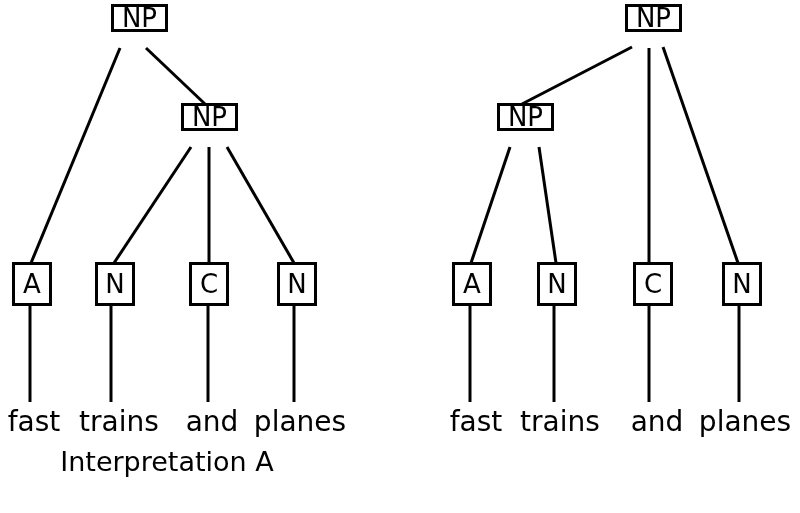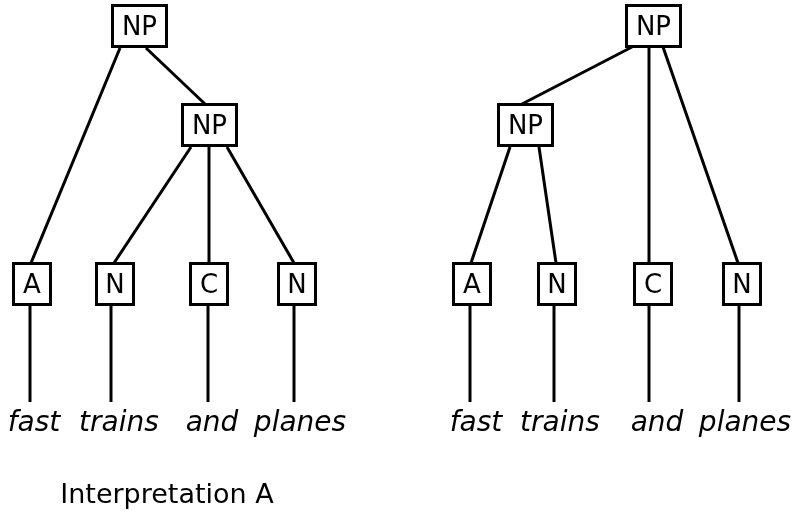--- a/index.html
+++ b/index.html
@@ -31,34 +31,33 @@
     box-sizing: border-box;
     border: 3px solid #000000;
     background: #ffffff;
     display: flex;
     align-items: center;
     justify-content: center;
     font-size: 26px;
     line-height: 1;
     color: #000000;
   }
-  .np-node { width: 57px; height: 44px; }
+  .np-node { width: 57px; height: 28px; }
   .leaf-node { width: 40px; height: 44px; }
   .word {
     position: absolute;
     top: 408px;
     transform: translateX(-50%);
-    font-style: italic;
     font-size: 28px;
     line-height: 1;
     white-space: nowrap;
   }
   .caption {
     position: absolute;
-    top: 480px;
+    top: 448px;
     transform: translateX(-50%);
     font-size: 27px;
     line-height: 1;
     white-space: nowrap;
   }
 </style>
 </head>
 <body>
 
 <div class="canvas">

